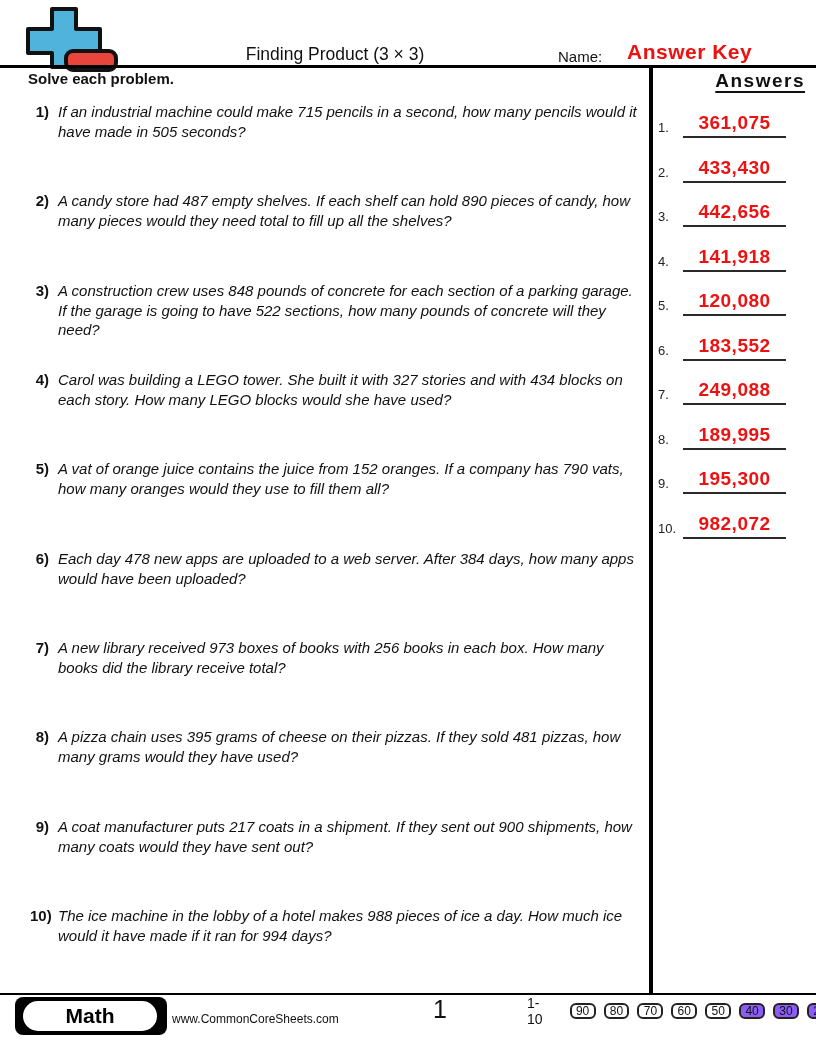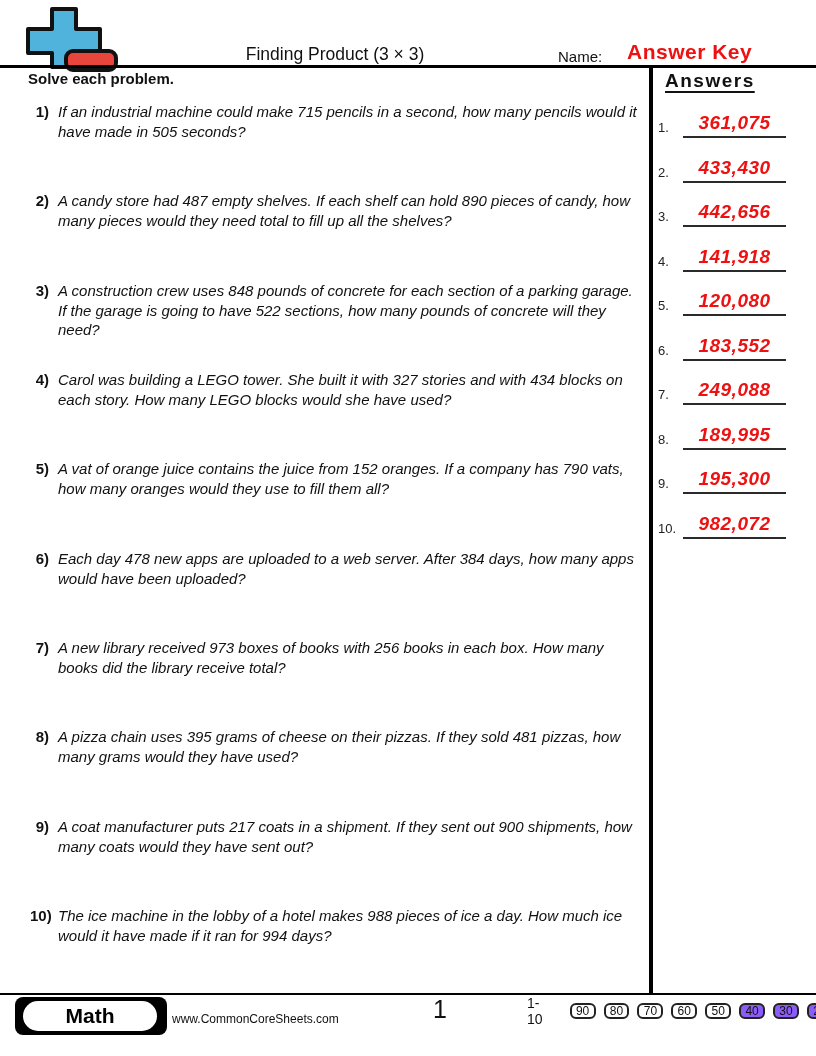--- a/index.html
+++ b/index.html
@@ -31,32 +31,32 @@
   }
   .pnum { width:28px; min-width:28px; text-align:right; font-weight:bold; padding-right:9px; }
   .ptext { flex:1;font-style:italic; }
 
   
   .divider {
     position:absolute; left:649px; top:66px; height:929px; width:3px;
     border-left:2px solid #000; border-right:2px solid #000;
   }
   .answers-heading {
-    position:absolute; left:665px; top:70px; width:140px; text-align:left;
+    position:absolute; left:665px; top:70px; width:140px; text-align:right;
     font-size:19px; font-weight:bold; letter-spacing:1.5px;
     text-decoration:underline; text-decoration-thickness:2px; text-underline-offset:4px;
   }
   .answer-row {
     position:absolute; left:658px; width:128px;
     display:flex; align-items:flex-end; gap:5px;
   }
   .anum { font-size:13px; min-width:20px; text-align:left; padding-bottom:3px; color:#222; }
   .aval {
     flex:1; text-align:center; color:#ee1111; font-weight:bold; font-size:19px;
-    letter-spacing:.5px; border-bottom:2px solid #2a2a2a; padding-bottom:2px;font-style:italic;
+    letter-spacing:.5px; border-bottom:2px solid #2a2a2a; padding-bottom:2px;
   }
 
   
   .footer-rule { position:absolute; left:0; top:993px; width:816px; height:2px; background:#000; }
   .math-badge {
     position:absolute; left:15px; top:997px; width:152px; height:38px;
     background:#000; border-radius:8px;
   }
   .math-badge .inner {
     position:absolute; top:4px; bottom:4px; left:8px; right:10px;

